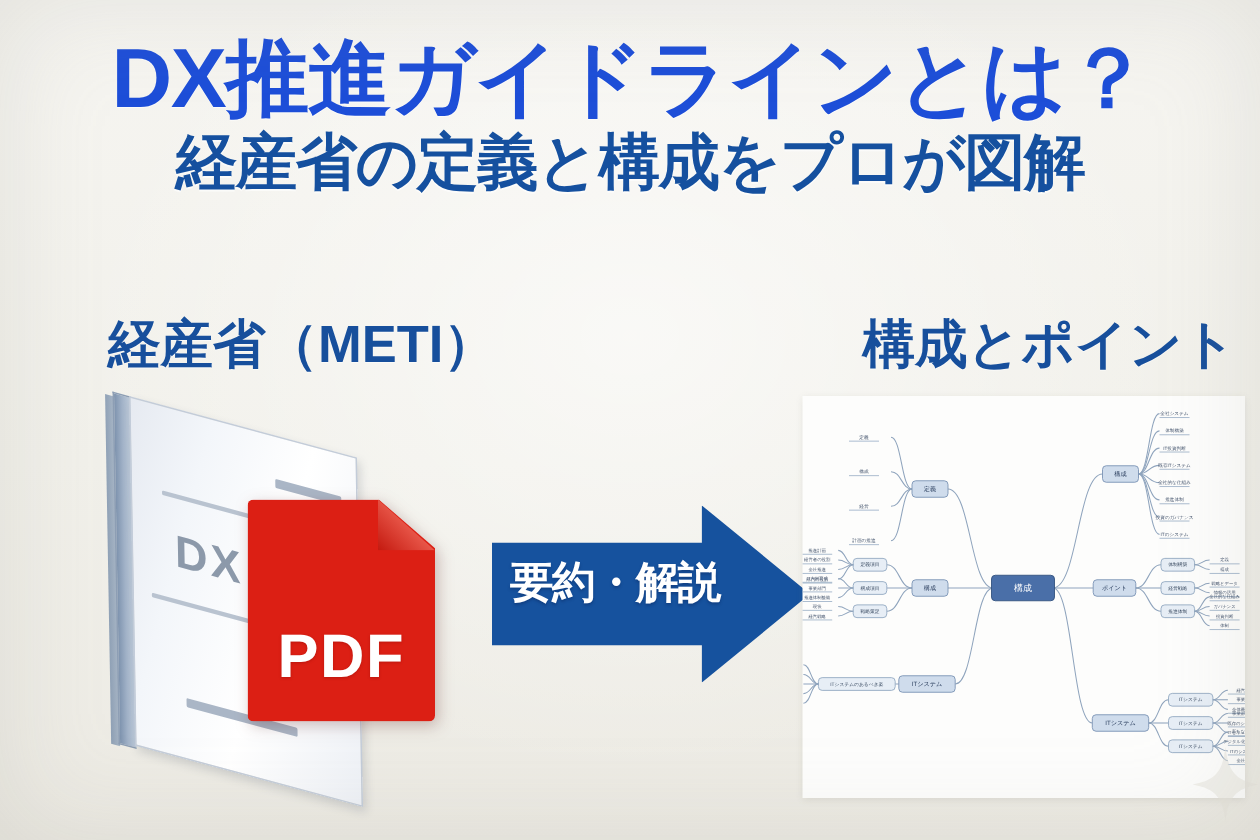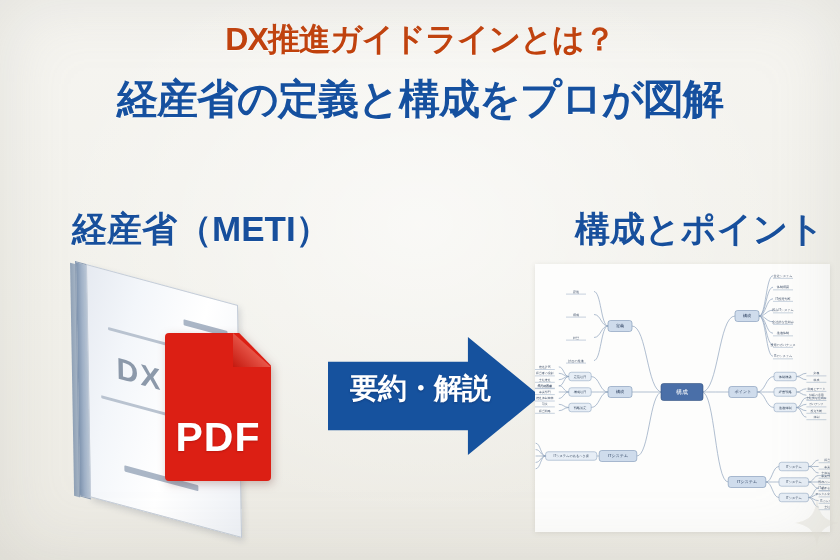--- a/index.html
+++ b/index.html
@@ -20,26 +20,26 @@
     opacity:1;
   }
   .edge-shade{
     position:absolute;inset:0;pointer-events:none;
     box-shadow: inset 0 0 70px rgba(150,148,138,.20);
   }
 
   
   .title-wrap{position:absolute;left:0;top:22px;width:840px;text-align:center;}
   .title-main{
-    font-size:32px;font-weight:bold;color:#c2410c;letter-spacing:-1px;
+    font-size:56px;font-weight:bold;color:#1d4ed8;letter-spacing:-1px;
     line-height:1.08;white-space:nowrap;
     text-shadow:0 1px 0 rgba(255,255,255,.6);
   }
   .title-sub{
-    margin-top:20px;
+    margin-top:4px;
     font-size:41px;font-weight:bold;color:#15509f;letter-spacing:-1px;
     line-height:1.1;white-space:nowrap;
     text-shadow:0 1px 0 rgba(255,255,255,.6);
   }
 
   
   .sec-label{
     position:absolute;font-size:35px;font-weight:bold;color:#174f9c;
     white-space:nowrap;letter-spacing:0px;
     text-shadow:0 1px 0 rgba(255,255,255,.55);
@@ -73,21 +73,21 @@
   .doc-line{position:absolute;background:#aab6c6;height:6px;border-radius:1px;}
   .doc-line.thin{height:3px;background:#b9c3d0;}
   .doc-dx{
     position:absolute;left:28px;top:78px;
     font-size:30px;font-weight:bold;color:#8c99aa;letter-spacing:2px;
     font-family:"Liberation Sans",sans-serif;
   }
 
   
   #pdf-icon{
-    position:absolute;left:165px;top:333px;width:106px;height:148px;
+    position:absolute;left:165px;top:333px;width:125px;height:148px;
     filter:drop-shadow(2px 3px 5px rgba(90,30,25,.28));
   }
   .pdf-body{
     position:absolute;inset:0;
     background:#dc1f14;
     border-radius:4px 0 4px 4px;
     clip-path:polygon(0 0, 70% 0, 100% 22%, 100% 100%, 0 100%);
   }
   .pdf-fold{
     position:absolute;right:0;top:0;width:38px;height:34px;
@@ -103,21 +103,21 @@
 
   
   #arrow-group{position:absolute;left:328px;top:337px;width:212px;height:118px;}
   .arrow-shape{
     position:absolute;inset:0;
     background:#16529e;
     clip-path:polygon(0 21%, 66% 21%, 66% 0, 100% 50%, 66% 100%, 66% 79%, 0 79%);
     filter:drop-shadow(1px 2px 4px rgba(20,50,110,.28));
   }
   .arrow-label{
-    position:absolute;left:12px;top:32px;width:150px;text-align:right;
+    position:absolute;left:12px;top:32px;width:150px;text-align:left;
     font-size:29px;font-weight:bold;color:#ffffff;white-space:nowrap;
     letter-spacing:-1px;
     text-shadow:0 1px 2px rgba(10,40,95,.45);
   }
 
   
   #mindmap-card{
     position:absolute;left:535px;top:264px;width:295px;height:268px;
     background:#fdfdfc;
     box-shadow:0 1px 5px rgba(110,110,100,.16);

